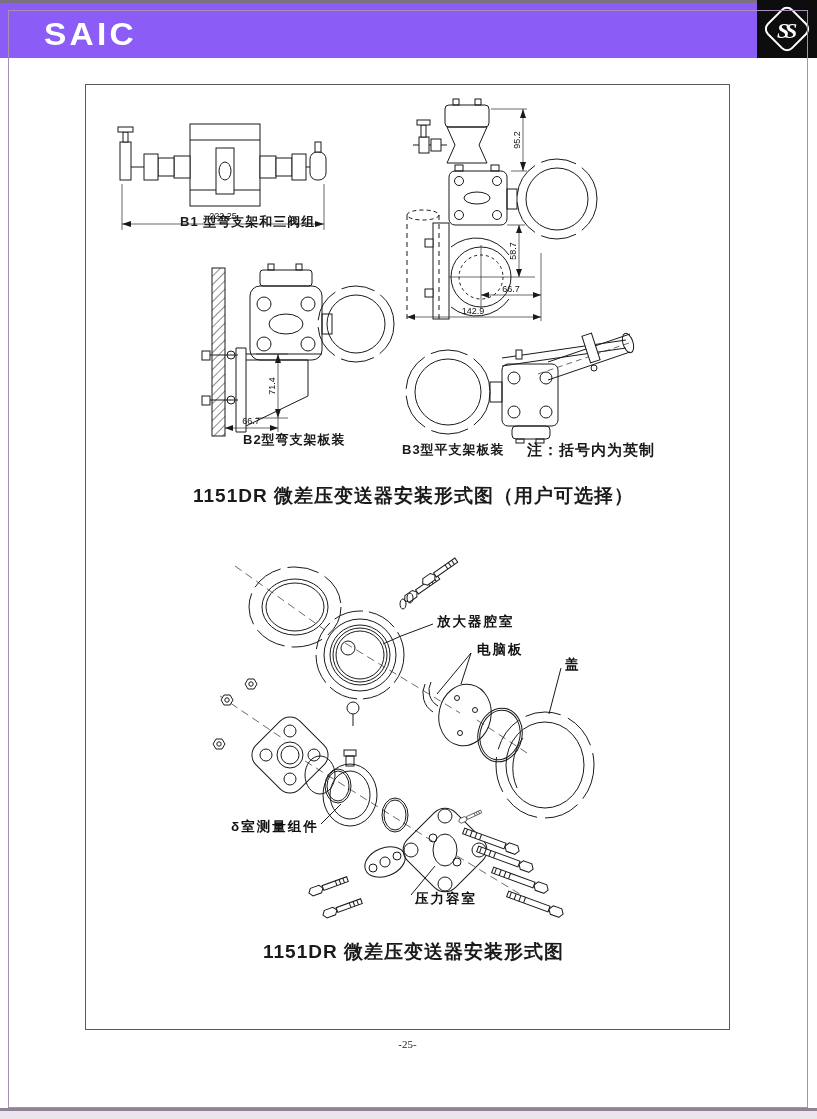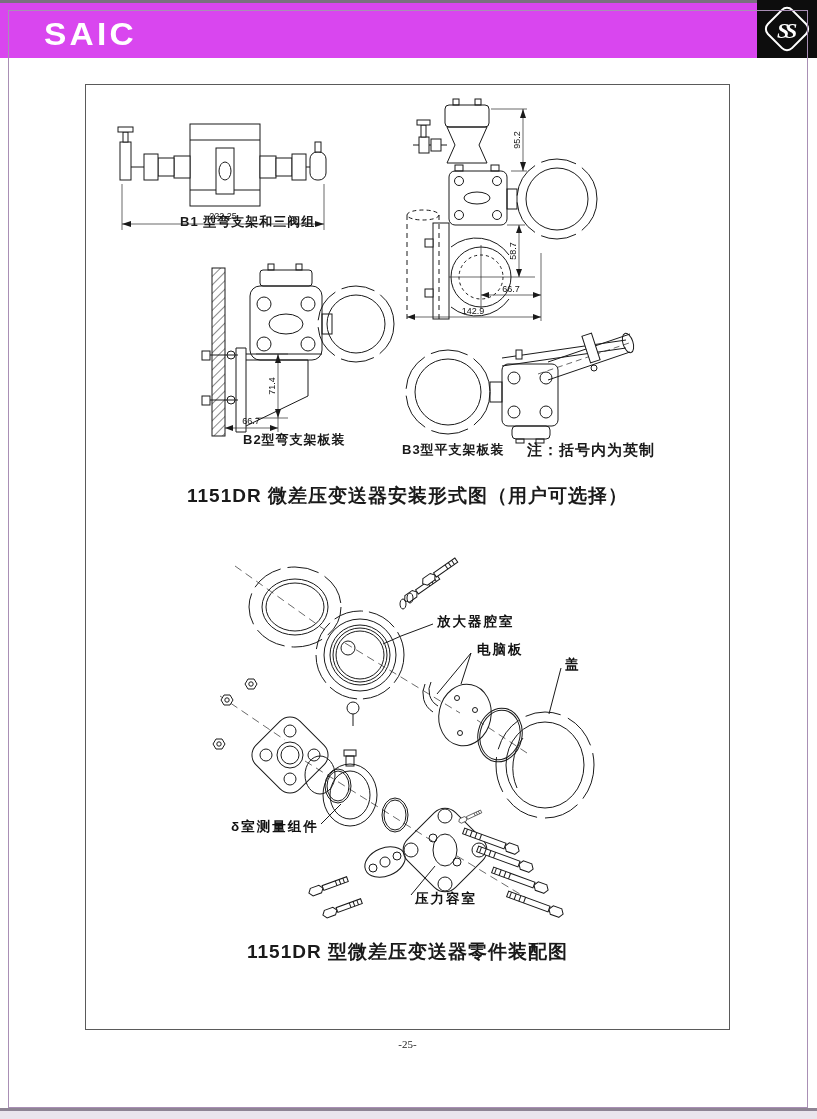--- a/index.html
+++ b/index.html
@@ -3,21 +3,21 @@
 <meta charset="utf-8">
 <style>
   html,body{margin:0;padding:0;}
   body{
     width:817px;height:1119px;position:relative;background:#ffffff;
     font-family:"Liberation Sans",sans-serif;color:#1a1a1a;overflow:hidden;
   }
   
   .header-bar{
     position:absolute;left:0;top:0;width:817px;height:58px;
-    background:#d946ef;border-top:3px solid #7a7080;box-sizing:border-box;
+    background:#8b5cf6;border-top:3px solid #7a7080;box-sizing:border-box;
   }
   .brand{
     position:absolute;left:44px;top:14px;
     font-size:31px;font-weight:800;letter-spacing:3px;color:#ffffff;
     transform:scaleX(1.08);transform-origin:left;
   }
   .logo-box{
     position:absolute;right:0;top:0;width:60px;height:58px;background:#0d0d0d;
   }
   
@@ -33,21 +33,21 @@
     position:absolute;left:85px;top:84px;width:645px;height:946px;
     border:1px solid #5a5a5a;background:#ffffff;box-sizing:border-box;
   }
   .abs{position:absolute;}
   .diagram-label{
     font-size:13px;font-weight:700;letter-spacing:1px;white-space:nowrap;
   }
   .note-label{font-size:15px;font-weight:700;letter-spacing:1px;white-space:nowrap;}
   .fig-caption{
     position:absolute;left:85px;width:645px;text-align:center;
-    font-size:19px;font-weight:800;letter-spacing:1px;white-space:nowrap;
+    font-size:19px;font-weight:800;letter-spacing:1px;white-space:nowrap;padding-left:6px;
   }
   .page-number{
     position:absolute;left:85px;width:645px;top:1038px;text-align:center;
     font-family:"Liberation Serif",serif;font-size:11px;color:#222;
   }
   
   svg{overflow:visible;}
   .ln{fill:none;stroke:#1a1a1a;stroke-width:1;}
   .wh{fill:#ffffff;stroke:#1a1a1a;stroke-width:1;}
   .thin{fill:none;stroke:#2a2a2a;stroke-width:0.7;}
@@ -347,18 +347,18 @@
   <line x1="116" y1="276" x2="136" y2="256" class="ln"></line>
   <line x1="206" y1="347" x2="230" y2="318" class="ln"></line>
 
   <text x="232" y="78" class="parttxt">放大器腔室</text>
   <text x="272" y="106" class="parttxt">电脑板</text>
   <text x="360" y="121" class="parttxt">盖</text>
   <text x="26" y="283" class="parttxt">δ室测量组件</text>
   <text x="210" y="355" class="parttxt">压力容室</text>
 </svg>
 
-<div class="fig-caption" style="top:939px;">1151DR 型微差压变送器零件装配图</div>
+<div class="fig-caption" style="top:939px;">1151DR 微差压变送器安装形式图</div>
 
 <div class="page-number">-25-</div>
 <div class="footer-line"></div>
 <div class="footer-band"></div>
 <div class="inset-frame"></div>
 
 </body></html>

